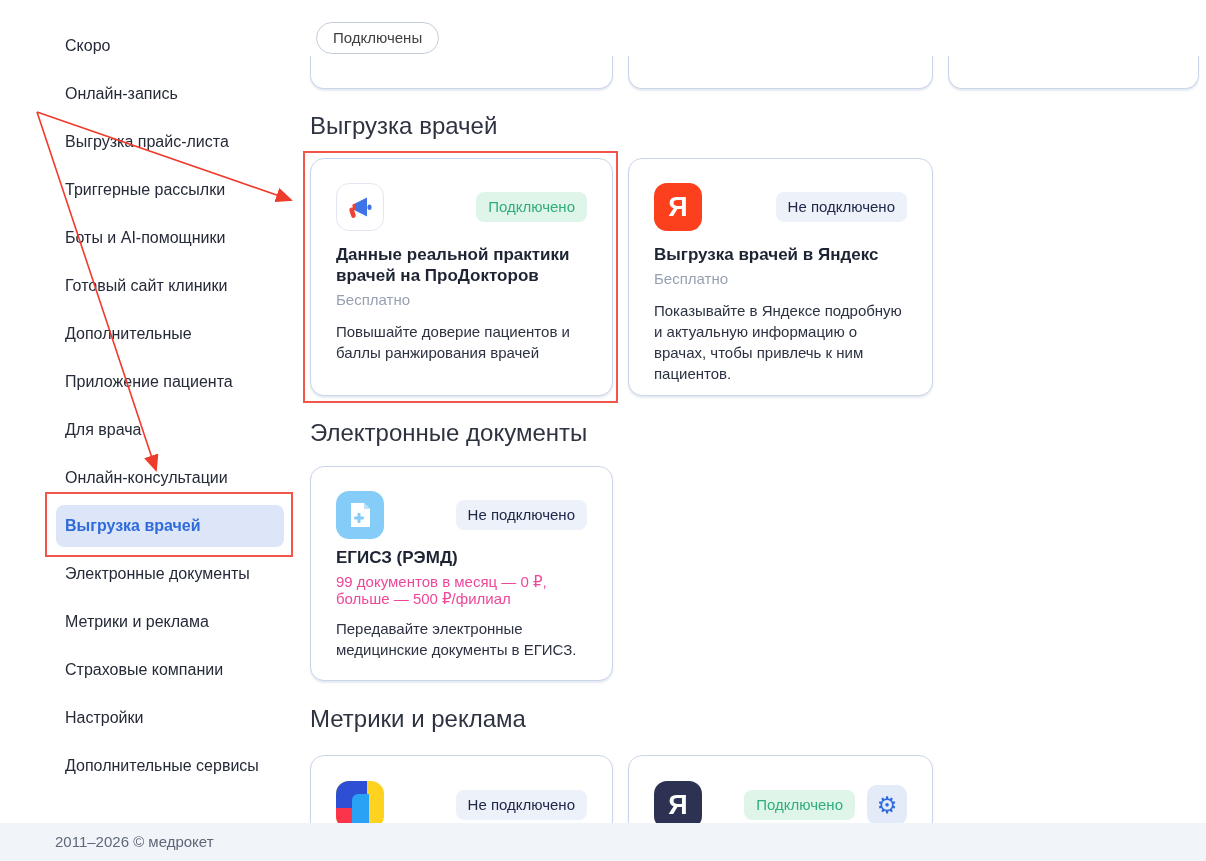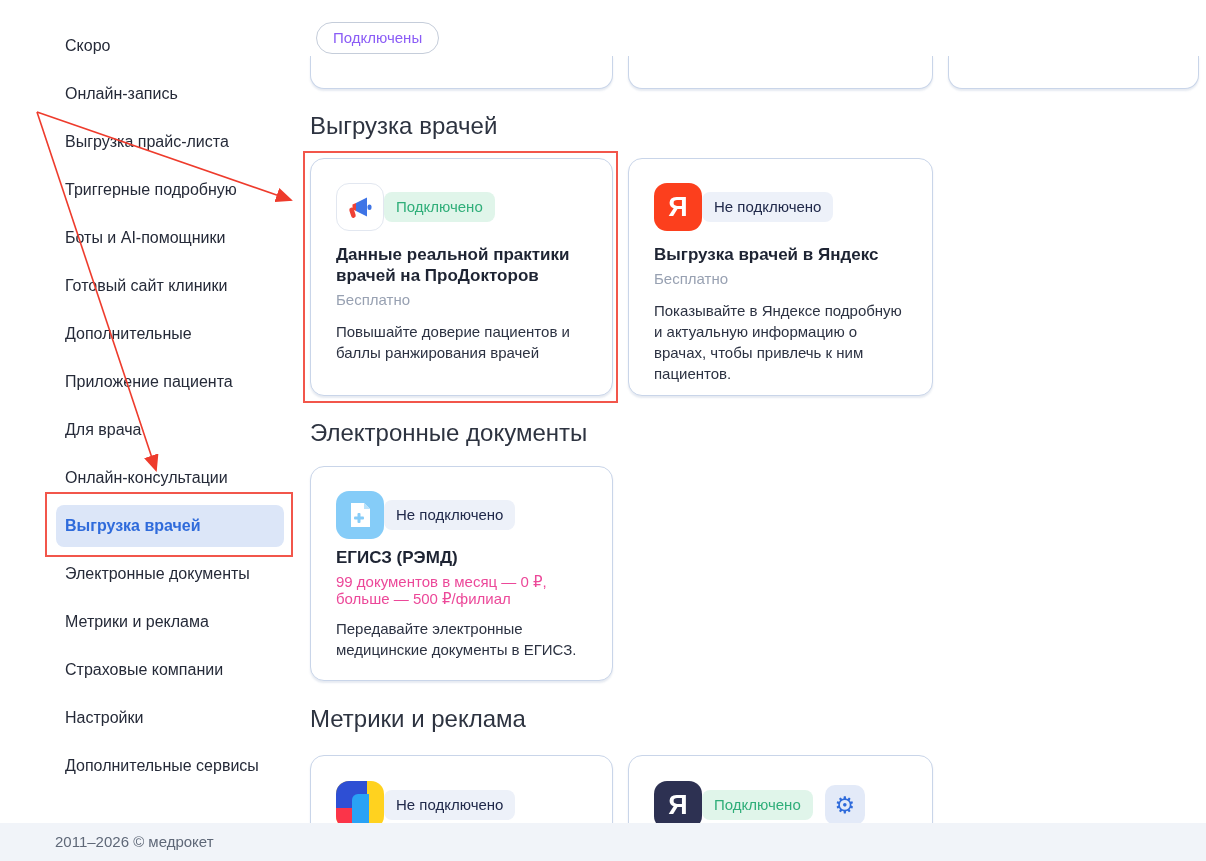--- a/index.html
+++ b/index.html
@@ -17,40 +17,40 @@
   }
   .side-item.active {
     left:56px; width:228px; height:42px; line-height:42px; padding-left:9px;
     background:#dce6f8; border-radius:8px; color:#2f6bdb; font-weight:700;
   }
 
   
   .chips { position:absolute; left:316px; top:22px; display:flex; gap:11px; }
   .chip {
     height:32px; padding:0 16px; border-radius:16px; background:#fff;
-    border:1px solid #c5cdda; font-size:15px; line-height:30px; color:#8b5cf6;
+    border:1px solid #c5cdda; font-size:15px; line-height:30px; color:#404040;
     cursor:pointer; white-space:nowrap;
   }
   .chip.selected { background:#d7e4fa; border-color:#7fa3e8; color:#3766c4; }
 
   
   .card {
     position:absolute; background:#fff; border:1px solid #c9d5e9;
     border-radius:14px; box-shadow:0 2px 2px rgba(165,180,205,0.28);
   }
   .fragment {
     position:absolute; top:56px; height:33px; background:#fff;
     border:1px solid #c9d5e9; border-top:none; border-radius:0 0 14px 14px;
     box-shadow:0 2px 2px rgba(165,180,205,0.28);
   }
   .section-title {
     position:absolute; left:310px; font-size:24px; font-weight:500; color:#2d3340;
   }
   .card-inner { padding:24px 25px; }
-  .card-head { display:flex; align-items:flex-start; height:48px; }
+  .card-head { display:flex; justify-content:space-between; align-items:flex-start; height:48px; }
   .app-icon {
     width:48px; height:48px; border-radius:13px; flex:0 0 48px;
     display:flex; align-items:center; justify-content:center;
   }
   .app-icon.framed { background:#fff; border:1px solid #e2e7f0; }
   .app-icon.yandex { background:#fc3f1d; }
   .app-icon.metrica { background:#2d3152; }
   .app-icon.egisz { background:#85ccf8; }
   .icon-letter { color:#fff; font-size:27px; font-weight:700; }
   .badge {
@@ -84,21 +84,21 @@
 </style>
 </head>
 <body>
 
 <div class="page">
 
   <nav>
     <div class="side-item" style="top:31px">Скоро</div>
     <div class="side-item" style="top:79px">Онлайн-запись</div>
     <div class="side-item" style="top:127px">Выгрузка прайс-листа</div>
-    <div class="side-item" style="top:175px">Триггерные подробную</div>
+    <div class="side-item" style="top:175px">Триггерные рассылки</div>
     <div class="side-item" style="top:223px">Боты и AI-помощники</div>
     <div class="side-item" style="top:271px">Готовый сайт клиники</div>
     <div class="side-item" style="top:319px">Дополнительные</div>
     <div class="side-item" style="top:367px">Приложение пациента</div>
     <div class="side-item" style="top:415px">Для врача</div>
     <div class="side-item" style="top:463px">Онлайн-консультации</div>
     <div class="side-item active" style="top:505px">Выгрузка врачей</div>
     <div class="side-item" style="top:559px">Электронные документы</div>
     <div class="side-item" style="top:607px">Метрики и реклама</div>
     <div class="side-item" style="top:655px">Страховые компании</div>

